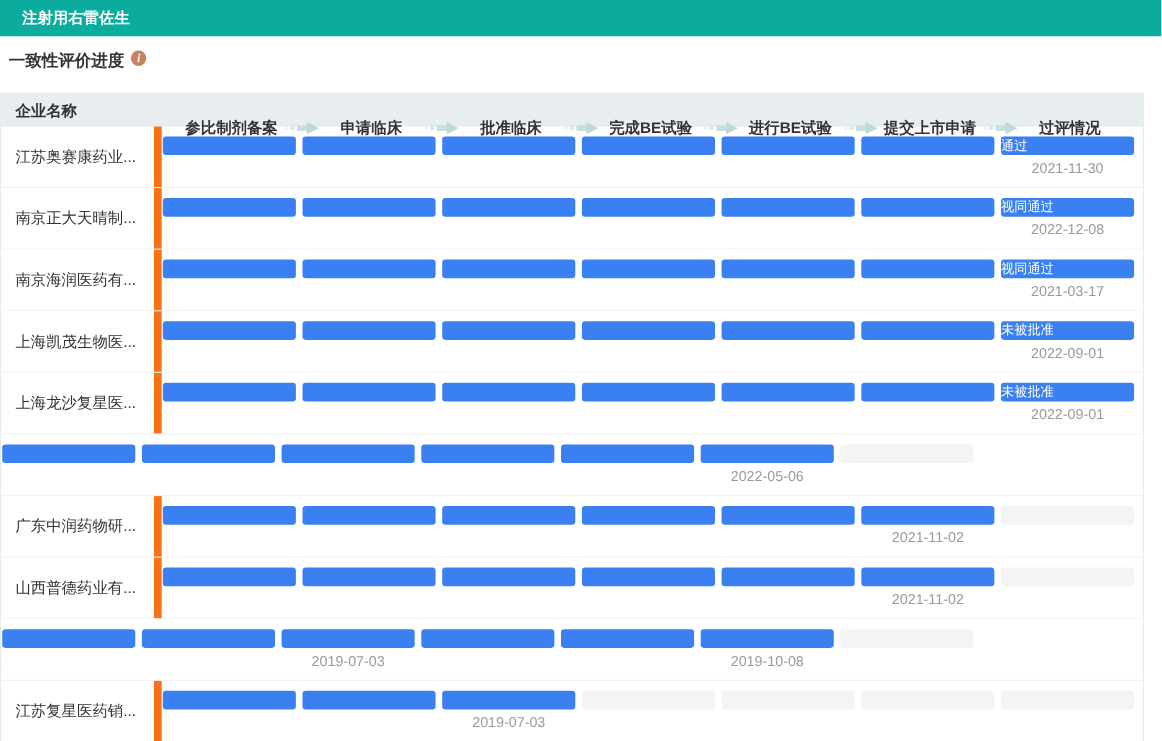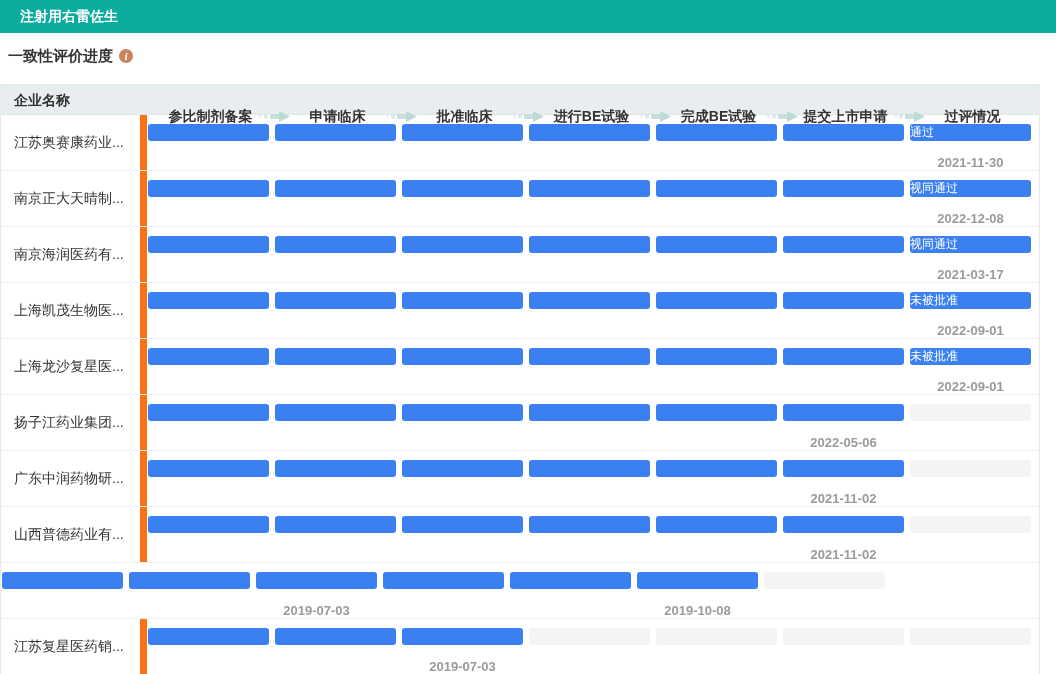--- a/index.html
+++ b/index.html
@@ -2,21 +2,21 @@
 <html style="--teal: #0bab9d; --header-bg: #e8eef0; --bar-done: #3b80f0; --bar-pending: #f4f4f4; --date-text: #9a9a9a; --info-icon-bg: #c9845f; --arrow: #bedad5;"><head>
 <meta charset="utf-8">
 <style>
   * { margin:0; padding:0; box-sizing:border-box; }
   html,body{ width:1056px; height:674px; overflow:hidden; background:#fff;
     font-family:"Liberation Sans","DejaVu Sans",sans-serif; }
 
   .titlebar{ height:33px; background:var(--teal,#0bab9d); color:#fff;
     font-size:14px; font-weight:bold; line-height:33px; padding-left:20px; }
 
-  .section{ display:flex; align-items:center; margin:13px 0 0 8px; height:20px; }
+  .section{ display:flex; margin:13px 0 0 8px; height:20px; }
   .section-title{ font-size:15px; font-weight:bold; color:#333; }
   .info{ width:14px; height:14px; border-radius:50%; margin-left:6px;
     background:var(--info-icon-bg,#c9845f); color:#fff; text-align:center;
     font-family:"Liberation Serif","DejaVu Serif",serif; font-style:italic;
     font-weight:bold; font-size:11px; line-height:14px; cursor:pointer; }
 
   .table{ position:absolute; left:0; top:84px; width:1040px; height:590px;
     border:1px solid #e6eaec; border-bottom:none; overflow:hidden; background:#fff; }
 
   .hrow{ display:flex; height:30px; background:var(--header-bg,#e8eef0);
@@ -31,22 +31,22 @@
   .row{ display:flex; height:56px; border-bottom:1px solid #eef0f2; background:#fff; }
   .ccompany{ flex:0 0 146px; display:flex; align-items:center; padding-left:13px;
     border-right:7px solid #f97316; font-size:14px; color:#333; white-space:nowrap;
     overflow:hidden; }
   .cstage{ flex:0 0 127px; }
   .bar{ height:17px; margin:9px 5px 0 1px; border-radius:3px; }
   .bar.done{ background:var(--bar-done,#3b80f0); }
   .bar.pending{ background:var(--bar-pending,#f4f4f4); }
   .bar.badge{ color:#fff; font-size:12px; line-height:17px; text-align:left;
     white-space:nowrap; }
-  .date{ margin-top:14px; font-size:13px; color:var(--date-text,#9a9a9a);
-    text-align:center; padding-right:4px;font-weight:bold; }
+  .date{ margin-top:4px; font-size:13px; color:var(--date-text,#9a9a9a);
+    text-align:center; padding-right:4px; }
 </style>
 </head>
 <body>
 
 <div class="titlebar">
   <span>注射用右雷佐生</span>
 </div>
 
 <div class="section">
   <span class="section-title">一致性评价进度</span>
@@ -67,27 +67,27 @@
           <rect x="5" y="3.5" width="4" height="4" rx="1" opacity="0.55"></rect>
           <rect x="11" y="3" width="10" height="5" rx="1" opacity="0.85"></rect>
           <path d="M20 0 L31 5.5 L20 11 Z"></path>
         </svg></div>
       <div class="hstage"><span>批准临床</span><svg width="32" height="11" viewBox="0 0 32 11">
           <rect x="0" y="4" width="3" height="3" rx="1" opacity="0.35"></rect>
           <rect x="5" y="3.5" width="4" height="4" rx="1" opacity="0.55"></rect>
           <rect x="11" y="3" width="10" height="5" rx="1" opacity="0.85"></rect>
           <path d="M20 0 L31 5.5 L20 11 Z"></path>
         </svg></div>
+      <div class="hstage"><span>完成BE试验</span><svg width="32" height="11" viewBox="0 0 32 11">
+          <rect x="0" y="4" width="3" height="3" rx="1" opacity="0.35"></rect>
+          <rect x="5" y="3.5" width="4" height="4" rx="1" opacity="0.55"></rect>
+          <rect x="11" y="3" width="10" height="5" rx="1" opacity="0.85"></rect>
+          <path d="M20 0 L31 5.5 L20 11 Z"></path>
+        </svg></div>
       <div class="hstage"><span>进行BE试验</span><svg width="32" height="11" viewBox="0 0 32 11">
-          <rect x="0" y="4" width="3" height="3" rx="1" opacity="0.35"></rect>
-          <rect x="5" y="3.5" width="4" height="4" rx="1" opacity="0.55"></rect>
-          <rect x="11" y="3" width="10" height="5" rx="1" opacity="0.85"></rect>
-          <path d="M20 0 L31 5.5 L20 11 Z"></path>
-        </svg></div>
-      <div class="hstage"><span>完成BE试验</span><svg width="32" height="11" viewBox="0 0 32 11">
           <rect x="0" y="4" width="3" height="3" rx="1" opacity="0.35"></rect>
           <rect x="5" y="3.5" width="4" height="4" rx="1" opacity="0.55"></rect>
           <rect x="11" y="3" width="10" height="5" rx="1" opacity="0.85"></rect>
           <path d="M20 0 L31 5.5 L20 11 Z"></path>
         </svg></div>
       <div class="hstage"><span>提交上市申请</span><svg width="32" height="11" viewBox="0 0 32 11">
           <rect x="0" y="4" width="3" height="3" rx="1" opacity="0.35"></rect>
           <rect x="5" y="3.5" width="4" height="4" rx="1" opacity="0.55"></rect>
           <rect x="11" y="3" width="10" height="5" rx="1" opacity="0.85"></rect>
           <path d="M20 0 L31 5.5 L20 11 Z"></path>
@@ -214,21 +214,20 @@
         </div>
         <div class="cstage">
           <div class="bar done"></div>
         </div>
         <div class="cstage">
           <div class="bar done badge">未被批准</div>
           <div class="date">2022-09-01</div>
         </div>
       </div>
       <div class="row">
-        <div class="ccompany">扬子江药业集团...</div>
         <div class="cstage">
           <div class="bar done"></div>
         </div>
         <div class="cstage">
           <div class="bar done"></div>
         </div>
         <div class="cstage">
           <div class="bar done"></div>
         </div>
         <div class="cstage">

